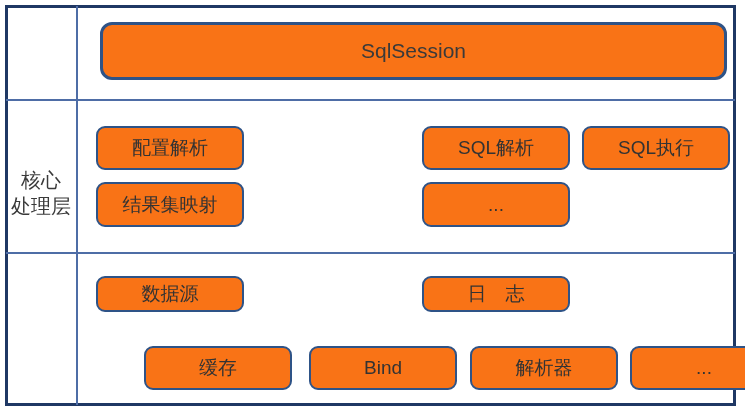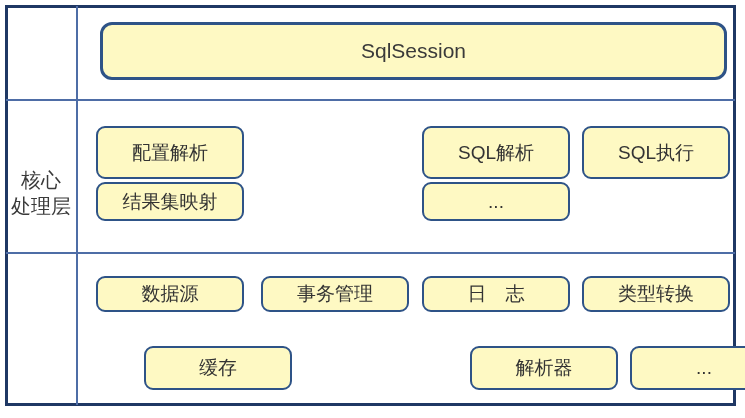--- a/index.html
+++ b/index.html
@@ -59,21 +59,21 @@
   }
   .layer-label.l1 { top: 6px;   height: 92px;  }
   .layer-label.l2 { top: 101px; height: 184px; }
   .layer-label.l3 { top: 254px; height: 150px; }
 
   .box {
     position: absolute;
     box-sizing: border-box;
     border: 2.5px solid var(--box-border, #2e5387);
     border-radius: 9px;
-    background: #fef9c3;
+    background: #f97316;
     display: flex;
     align-items: center;
     justify-content: center;
     font-size: 19px;
     color: #333333;
     white-space: pre;
   }
   .box.sqlsession {
     left: 100px;
     top: 22px;
@@ -83,22 +83,22 @@
     border-radius: 12px;
     border-width: 3px;
     color: #3a3a3a;
   }
   
   .c1 { left: 96px;  width: 148px; }
   .c2 { left: 261px; width: 148px; }
   .c3 { left: 422px; width: 148px; }
   .c4 { left: 582px; width: 148px; }
   
-  .rc1 { top: 126px; height: 53px; }
-  .rc2 { top: 182px; height: 39px; }
+  .rc1 { top: 126px; height: 44px; }
+  .rc2 { top: 182px; height: 45px; }
   .rs1 { top: 276px; height: 36px; }
   .rs2 { top: 346px; height: 44px; margin-left: 48px; }
 </style>
 </head>
 <body>
 
 <div class="stage">
 
   <div class="outer"></div>
   <div class="vline"></div>
@@ -111,21 +111,20 @@
   <div class="box sqlsession">SqlSession</div>
 
   <div class="box c1 rc1">配置解析</div>
   <div class="box c3 rc1">SQL解析</div>
   <div class="box c4 rc1">SQL执行</div>
 
   <div class="box c1 rc2">结果集映射</div>
   <div class="box c3 rc2">...</div>
 
   <div class="box c1 rs1">数据源</div>
-  <div class="box c2 rs1">事务管理</div>
   <div class="box c3 rs1">日　志</div>
-  <div class="box c4 rs1">类型转换</div>
 
   <div class="box c1 rs2">缓存</div>
+  <div class="box c2 rs2">Bind</div>
   <div class="box c3 rs2">解析器</div>
   <div class="box c4 rs2">...</div>
 
 </div>
 
 </body></html>

